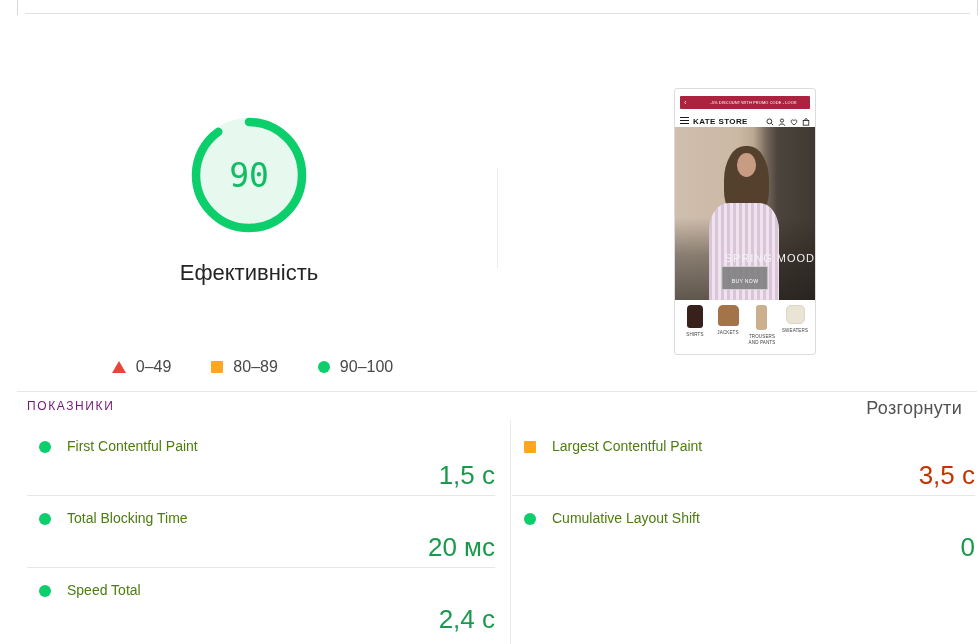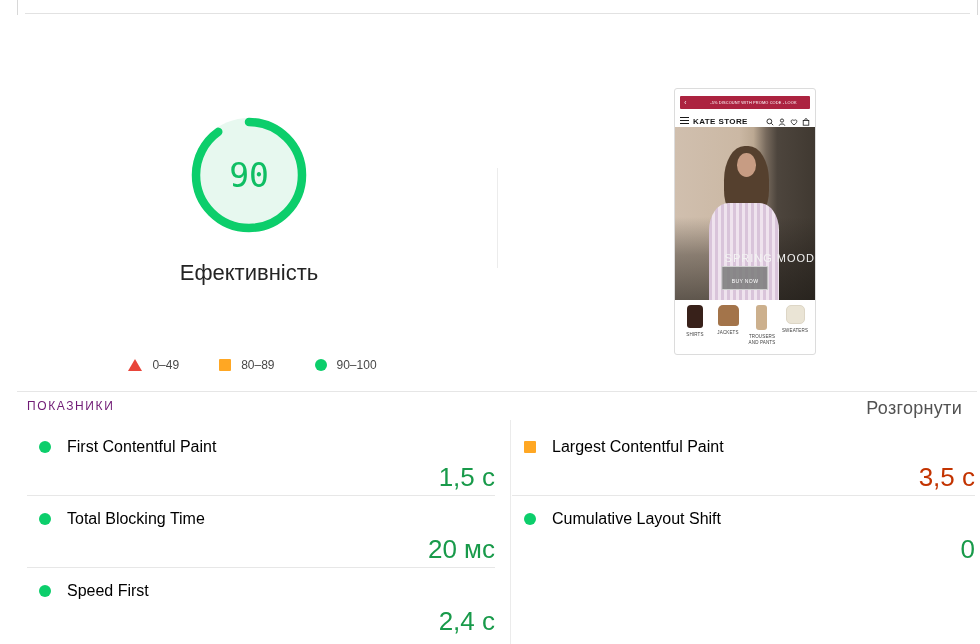--- a/index.html
+++ b/index.html
@@ -15,21 +15,21 @@
   .gauge-wrap { position:absolute; left:189px; top:115px; width:120px; height:120px; cursor:pointer; }
   .gauge-score { position:absolute; left:0; top:0; width:120px; height:120px; display:flex; align-items:center; justify-content:center;
     font-family:"DejaVu Sans Mono", monospace; font-size:33px; color:#0fbe63; }
 
   .cat-title { position:absolute; left:0; top:260px; width:498px; text-align:center; font-size:22px; color:#242424; }
 
   .disclaimer { position:absolute; left:60px; top:300px; width:380px; text-align:center; font-size:13px; line-height:22px; color:#454545; }
   .disclaimer a { color:#1a73e8; text-decoration:none; cursor:pointer; }
 
   .legend { position:absolute; left:0; top:358px; width:505px; display:flex; justify-content:center; align-items:center; gap:40px; }
-  .legend-item { display:flex; align-items:center; gap:10px; font-size:12px; color:#484848; }
+  .legend-item { display:flex; align-items:center; gap:10px; font-size:16px; color:#484848; }
   .tri { width:0; height:0; border-left:7px solid transparent; border-right:7px solid transparent; border-bottom:12px solid #e8453a; }
   .sq  { width:12px; height:12px; background:#ffa723; border-radius:1px; }
   .dot { width:12px; height:12px; background:#0cce6b; border-radius:50%; }
 
   .vdivider { position:absolute; left:497px; top:168px; width:1px; height:100px; background:#ececec; }
 
   
   .thumb { position:absolute; left:674px; top:88px; width:142px; height:267px; background:#fff; border:1px solid #dcdcdc; border-radius:3px; overflow:hidden; }
   .t-banner { margin:7px 5px 0 5px; height:13px; background:#ac2340; border-radius:1px; color:#fff;
     display:flex; align-items:center; justify-content:space-between; padding:0 4px; }
@@ -73,21 +73,21 @@
   .mcol { position:absolute; top:424px; }
   .mcol.left { left:27px; width:468px; }
   .mcol.right { left:512px; width:463px; }
   .col-divider { position:absolute; left:510px; top:420px; width:1px; height:224px; background:#ebebeb; }
 
   .mrow { position:relative; height:72px; padding:14px 0 0 40px; }
   .mrow.bordered { border-bottom:1px solid #e7e7e7; }
   .micon { position:absolute; left:12px; top:17px; display:block; }
   .icon-dot-green { width:12px; height:12px; border-radius:50%; background:#0cce6b; }
   .icon-sq-orange { width:12px; height:12px; border-radius:1px; background:#ffa723; }
-  .mlabel { font-size:16px; color:#000000; margin-bottom:6px; }
+  .mlabel { font-size:14px; color:#4d7c0f; margin-bottom:6px; }
   .mvalue { font-size:26px;text-align:right; }
   .val-good { color:#189a4a; }
   .val-average { color:#c33300; }
 </style>
 </head>
 <body>
 
 <div class="screen">
 
   <div class="top-line"></div>
@@ -191,21 +191,21 @@
       <div class="mlabel">First Contentful Paint</div>
       <div class="mvalue val-good">1,5 с</div>
     </div>
     <div class="mrow bordered">
       <span class="micon icon-dot-green"></span>
       <div class="mlabel">Total Blocking Time</div>
       <div class="mvalue val-good">20 мс</div>
     </div>
     <div class="mrow">
       <span class="micon icon-dot-green"></span>
-      <div class="mlabel">Speed First</div>
+      <div class="mlabel">Speed Total</div>
       <div class="mvalue val-good">2,4 с</div>
     </div>
   </div>
 
   <div class="mcol right">
     <div class="mrow bordered">
       <span class="micon icon-sq-orange"></span>
       <div class="mlabel">Largest Contentful Paint</div>
       <div class="mvalue val-average">3,5 с</div>
     </div>

